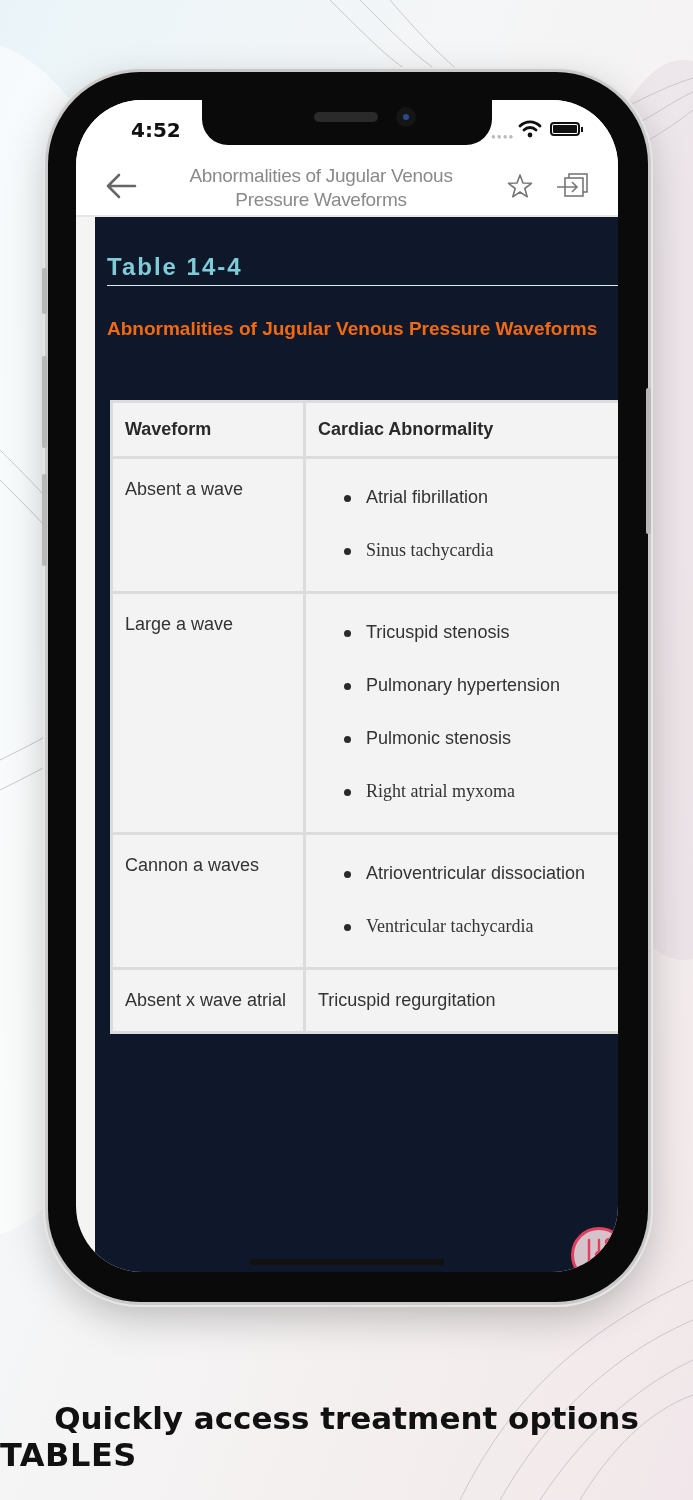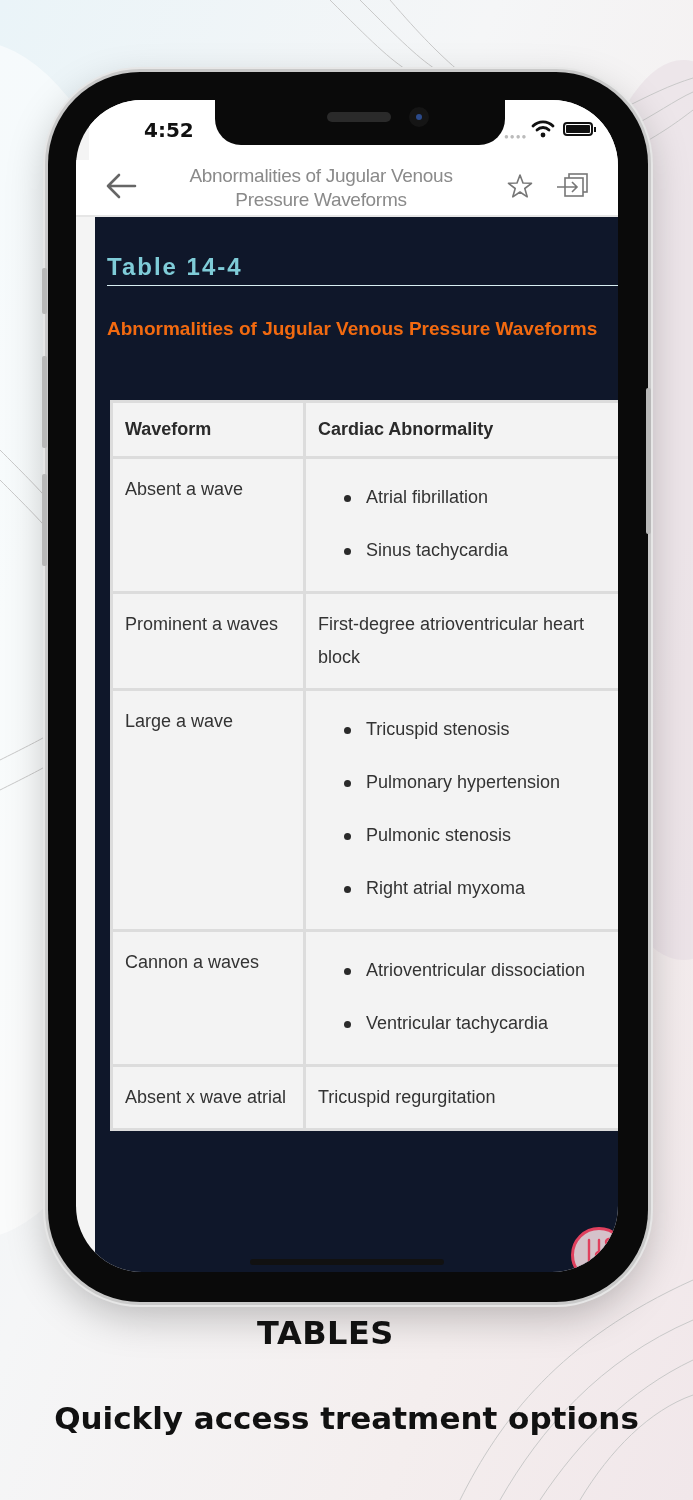--- a/index.html
+++ b/index.html
@@ -9,21 +9,21 @@
   .bg-blob-l{position:absolute;left:-260px;top:40px;width:460px;height:1200px;border-radius:50%;
     background:rgba(255,255,255,0.55);}
   .bg-blob-r{position:absolute;right:-120px;top:60px;width:260px;height:900px;border-radius:50%;
     background:rgba(232,222,228,0.6);}
   .bg-lines{position:absolute;left:0;top:0;width:693px;height:1500px;}
   .phone{position:absolute;left:48px;top:72px;width:600px;height:1230px;border-radius:92px;
     background:#0a0a0a;box-shadow:0 0 0 3px #c9c9c9,0 0 0 5px #e6e6e6,0 14px 40px rgba(0,0,0,0.25);}
   .btn-side{position:absolute;background:#b8b8b8;border-radius:2px;width:5px;}
   .screen{position:absolute;left:76px;top:100px;width:542px;height:1172px;border-radius:66px;
     overflow:hidden;background:#f4f4f4;}
-  .statusbar{position:absolute;left:13px;top:0;width:542px;height:60px;background:#fff;}
+  .statusbar{position:absolute;left:0;top:0;width:542px;height:60px;background:#fff;}
   .time{position:absolute;left:55px;top:18px;font-size:20px;font-weight:bold;color:#111;
     font-family:"DejaVu Sans",sans-serif;}
   .notch{position:absolute;left:126px;top:0;width:290px;height:45px;background:#0a0a0a;
     border-radius:0 0 26px 26px;}
   .speaker{position:absolute;left:112px;top:12px;width:64px;height:10px;border-radius:5px;background:#2a2a2a;}
   .camera{position:absolute;left:194px;top:7px;width:20px;height:20px;border-radius:50%;background:#151515;}
   .camera::after{content:"";position:absolute;left:7px;top:7px;width:6px;height:6px;border-radius:50%;background:#2b4a8a;}
   .dots{position:absolute;left:415px;top:32px;font-size:8px;color:#bbb;letter-spacing:1px;}
   .wifi{position:absolute;left:442px;top:20px;}
   .battery{position:absolute;left:474px;top:22px;width:30px;height:14px;border:2px solid #111;border-radius:4px;box-sizing:border-box;}
@@ -39,27 +39,27 @@
   .table-label{position:absolute;left:12px;top:36px;font-size:24px;font-weight:bold;color:#7fccd8;letter-spacing:2px;}
   .label-rule{position:absolute;left:12px;top:68px;width:518px;height:1px;background:#d8eef2;}
   .table-title{position:absolute;left:12px;top:95px;width:500px;font-size:19px;font-weight:bold;color:#f26a10;line-height:33px;}
   .tbl{position:absolute;left:15px;top:183px;width:512px;border-collapse:collapse;background:#f3f3f3;
     border:3px solid #dcdcdc;color:#333;padding-left:35px;}
   .tbl td,.tbl th{border:3px solid #dcdcdc;vertical-align:top;text-align:left;padding:14px 12px;font-size:18px;line-height:33px;}
   .tbl th{font-weight:bold;color:#2a2a2a;padding:10px 12px;}
   .tbl td.c1{width:166px;}
   .tbl ul{margin:0;padding:22px 0 24px 48px;list-style:none;}
   .tbl li{position:relative;margin-bottom:20px;line-height:33px;}
-  .tbl li:last-child{margin-bottom:0;}
+  .tbl li:last-child{margin-bottom:0;font-family:Liberation Serif, serif;}
   .tbl li::before{content:"";position:absolute;left:-22px;top:14px;width:7px;height:7px;border-radius:50%;background:#2a2a2a;}
   .tbl td.listcell{padding:0 12px;}
   .fab{position:absolute;left:476px;top:1010px;width:56px;height:56px;border-radius:50%;
     border:3px solid #e0405e;background:rgba(248,225,230,0.85);box-sizing:border-box;cursor:pointer;}
   .home-ind{position:absolute;left:174px;top:1159px;width:194px;height:6px;border-radius:3px;background:#111;}
-  .caption-title{position:absolute;left:0;top:1314px;width:651px;text-align:center;font-size:32px;font-weight:bold;color:#111;
+  .caption-title{position:absolute;left:0;top:1436px;width:651px;font-size:32px;font-weight:bold;color:#111;
     font-family:"DejaVu Sans",sans-serif;letter-spacing:0.5px;}
   .caption-sub{position:absolute;left:0;top:1400px;width:693px;text-align:center;font-size:31px;color:#111;
     font-family:"DejaVu Sans",sans-serif;font-weight:bold;}
 </style>
 </head>
 <body>
 
 <div class="bg-blob-l"></div>
 <div class="bg-blob-r"></div>
 <svg class="bg-lines" viewBox="0 0 693 1500">
@@ -132,24 +132,20 @@
       <tr>
         <td class="c1">Absent a wave</td>
         <td class="listcell">
           <ul>
             <li>Atrial fibrillation</li>
             <li>Sinus tachycardia</li>
           </ul>
         </td>
       </tr>
       <tr>
-        <td class="c1">Prominent a waves</td>
-        <td>First-degree atrioventricular heart block</td>
-      </tr>
-      <tr>
         <td class="c1">Large a wave</td>
         <td class="listcell">
           <ul>
             <li>Tricuspid stenosis</li>
             <li>Pulmonary hypertension</li>
             <li>Pulmonic stenosis</li>
             <li>Right atrial myxoma</li>
           </ul>
         </td>
       </tr>

